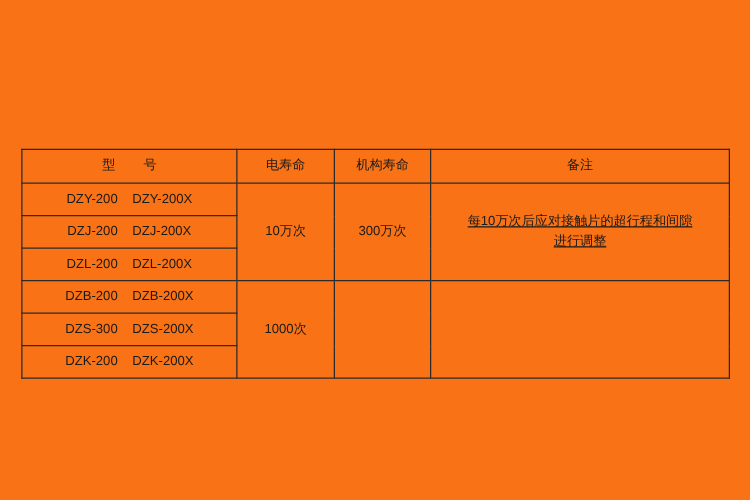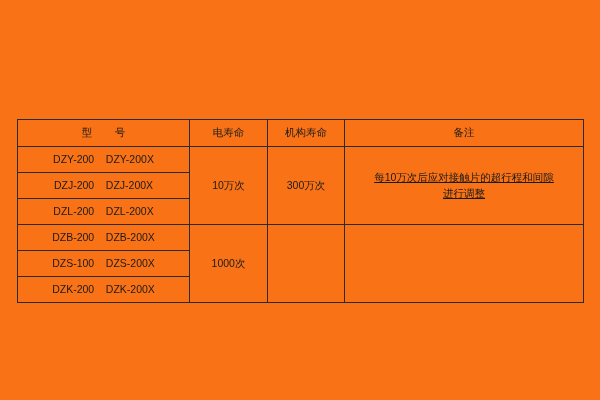--- a/index.html
+++ b/index.html
@@ -109,21 +109,21 @@
       </tr>
 
       <tr>
         <td class="model-cell"><span class="model-inner">DZB-200    DZB-200X</span></td>
         <td class="mid" rowspan="3"><span>1000次</span></td>
         <td rowspan="3"></td>
         <td rowspan="3"></td>
       </tr>
 
       <tr>
-        <td class="model-cell"><span class="model-inner">DZS-100    DZS-200X</span></td>
+        <td class="model-cell"><span class="model-inner">DZS-300    DZS-200X</span></td>
       </tr>
 
       <tr>
         <td class="model-cell"><span class="model-inner">DZK-200    DZK-200X</span></td>
       </tr>
     </tbody>
   </table>
 </div>
 
 </body></html>

